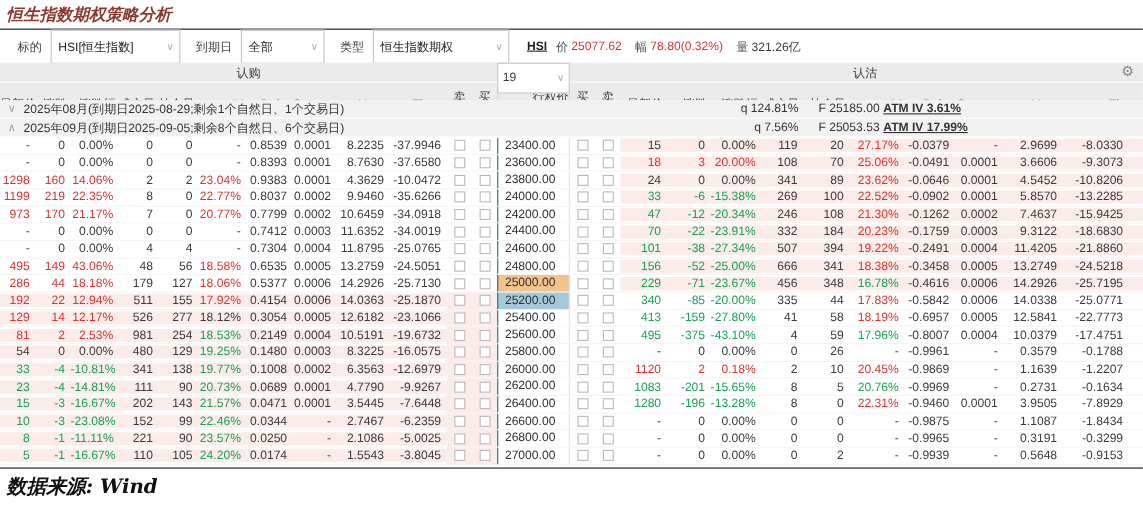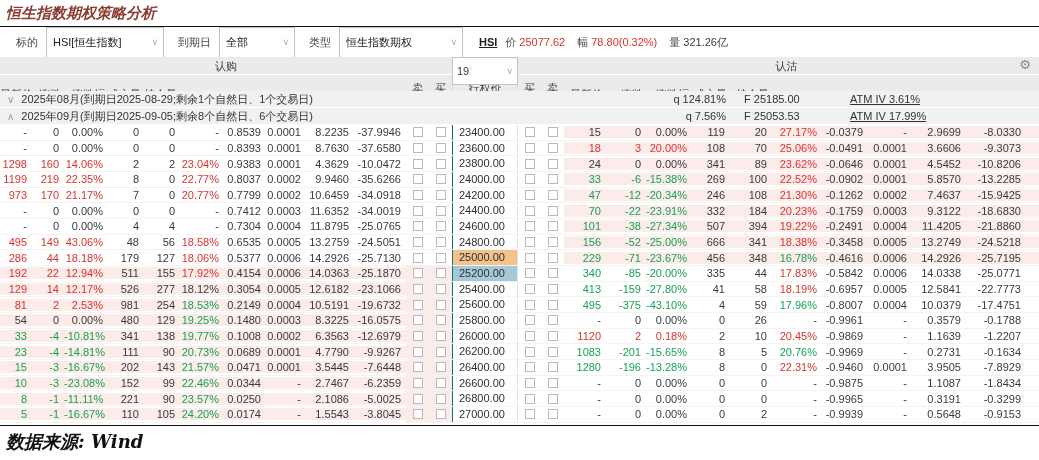--- a/index.html
+++ b/index.html
@@ -18,26 +18,26 @@
   .up-red{color:#d9342e;}
   .band{position:relative;height:17px;background:#ebebeb;border-bottom:1px solid #fff;}
   .band-calls{position:absolute;left:0;width:452px;top:2px;text-align:center;color:#3d3d3d;}
   .band-puts{position:absolute;left:564px;width:445px;top:2px;text-align:center;color:#3d3d3d;}
   .sel-rows{position:absolute;left:452px;top:0;width:66px;height:28px;border:1px solid #c3c3c3;background:#fff;display:flex;align-items:center;justify-content:space-between;padding:0 4px;box-sizing:border-box;}
   .gear{position:absolute;right:8px;top:1px;color:#8a8a8a;font-size:13px;line-height:1;}
   :root{--cols:32px 32px 44px 36px 36px 44px 42px 40px 48px 52px 23px 23px 66px 23px 23px 42px 40px 46px 38px 42px 50px 46px 44px 54px minmax(0,1fr);}
   .hdr{display:grid;grid-template-columns:var(--cols);height:16px;background:#ebebeb;align-items:center;color:#3d3d3d;}
   .hdr .cell{text-align:right;padding-right:3px;white-space:nowrap;overflow:visible;margin-top:12px;}
   .hdr .cbh{text-align:center;padding:0;}
-  .hdr .strike-h{text-align:center;padding:0;border-left:1px solid #ddd;border-right:1px solid #ddd;}
+  .hdr .strike-h{text-align:right;padding:0;border-left:1px solid #ddd;border-right:1px solid #ddd;}
   .grow{position:relative;height:16px;background:#f1f1f1;border-bottom:1px solid #fff;display:flex;align-items:center;padding-left:7px;color:#333;}
   .chev-icon{color:#94a2aa;margin-right:7px;font-size:10px;}
   .gq{position:absolute;left:560px;width:166px;text-align:right;}
   .gf{position:absolute;left:744px;}
-  .gatm{position:absolute;left:850px;text-decoration:underline;}
+  .gatm{position:absolute;left:803px;text-decoration:underline;font-weight:bold;}
   .drow{display:grid;grid-template-columns:var(--cols);height:15.68px;align-items:center;border-bottom:1px solid #f4f4f4;box-sizing:border-box;}
   .cell{text-align:right;padding-right:5px;white-space:nowrap;overflow:hidden;}
   .drow .cell:last-child{padding-right:18px;}
   .shaded{background:#fbebe9;}
   .red{color:#d9342e;}
   .green{color:#17a254;}
   .cb-cell{display:flex;align-items:center;justify-content:center;padding:0;height:100%;}
   .checkbox{width:10px;height:10px;border:1px solid #b9b9b9;background:#fff;box-sizing:border-box;}
   .strike{background:#fff;border-left:1px solid #0f766e;border-right:1px solid #e3e3e3;text-align:left;padding-left:6px;color:#2f2f2f;height:100%;line-height:15.68px;box-sizing:border-box;}
   .hl-orange{background:#f4c28b;}

